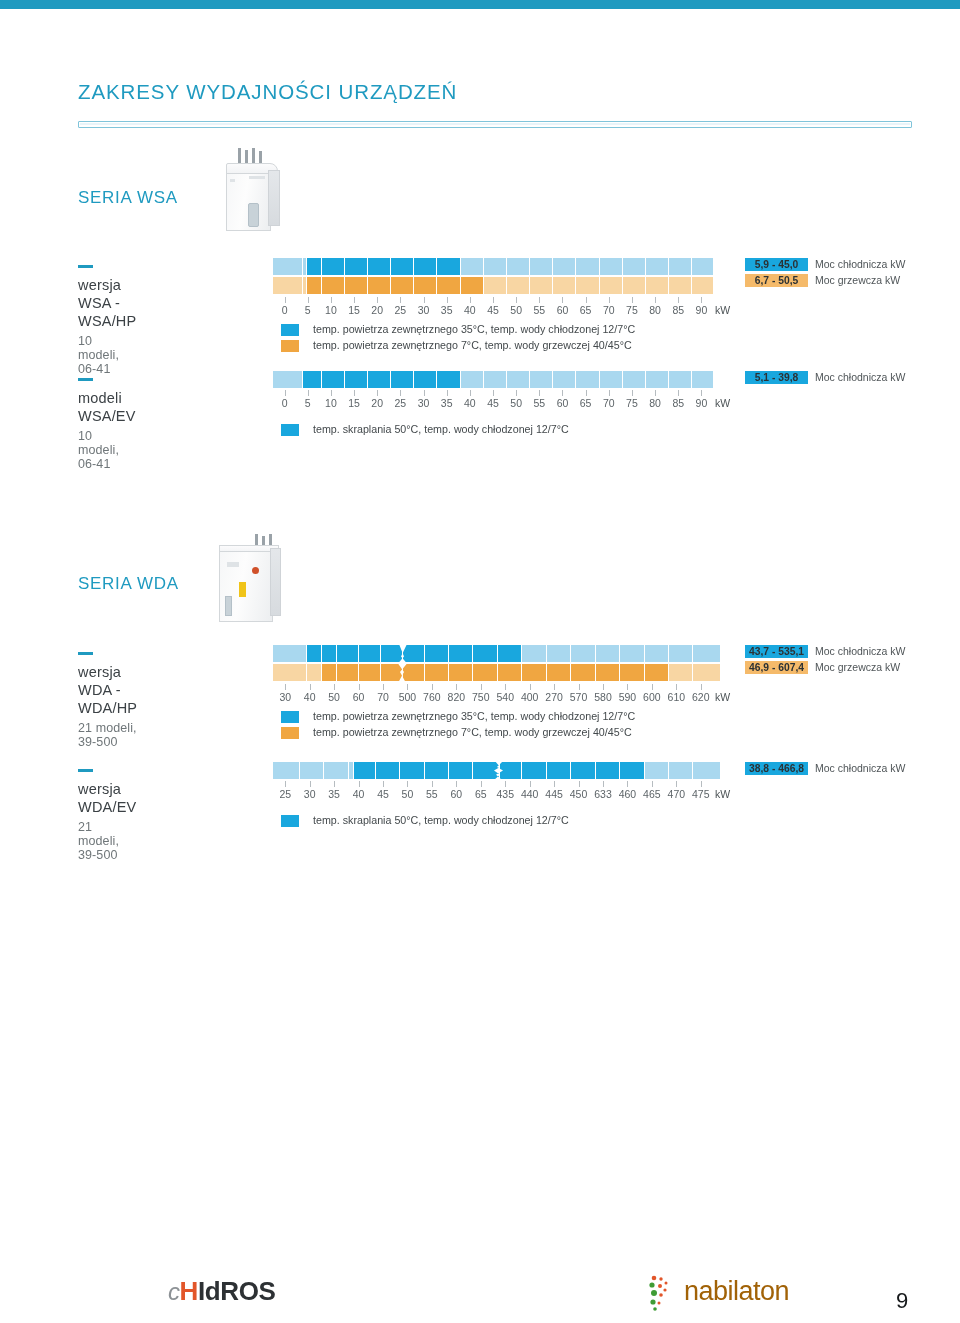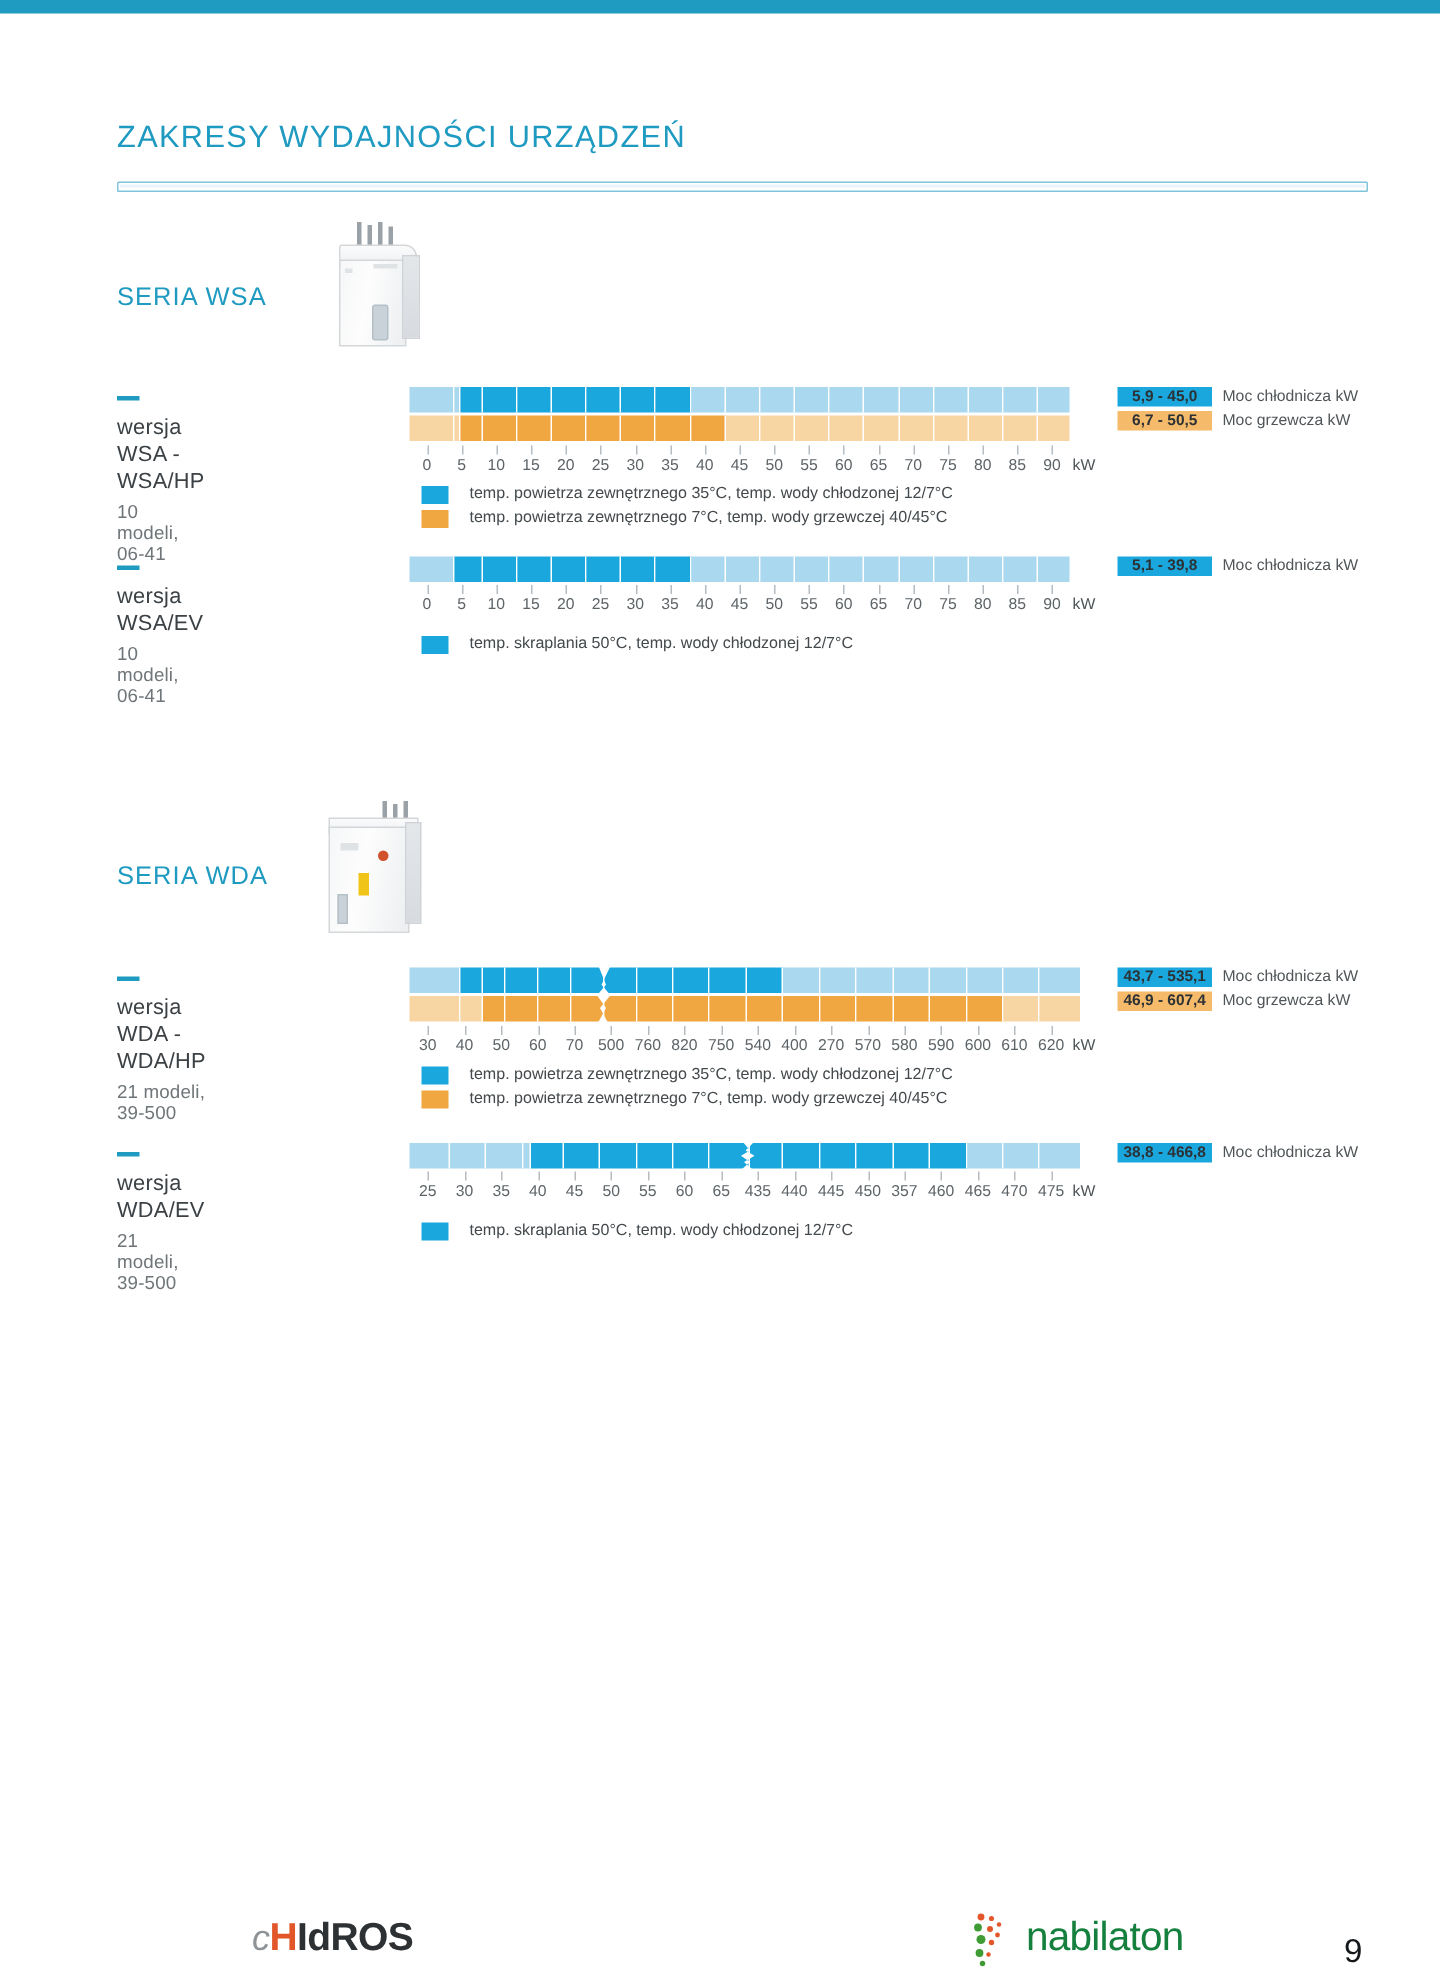--- a/index.html
+++ b/index.html
@@ -80,21 +80,21 @@
   .vtxt{position:absolute;left:70px;top:0;height:13px;line-height:13px;font-size:10.5px;color:#4f5558;white-space:nowrap;text-align:center;}
 
   
   .footer{position:absolute;left:0;top:1258px;width:960px;height:65px;}
   .logo-hidros{position:absolute;left:168px;top:1276px;font-size:26px;font-weight:bold;letter-spacing:-0.4px;}
   .logo-hidros .c{color:#8d9296;font-weight:normal;font-style:italic;font-size:24px;}
   .logo-hidros .h{color:#e2562a;}
   .logo-hidros .id{color:#2d3134;}
   .logo-hidros .ros{color:#2d3134;}
   .logo-nab{position:absolute;left:640px;top:1272px;}
-  .logo-nab .word{position:absolute;left:44px;top:4px;font-size:27px;color:#15803d;letter-spacing:-.5px;}
+  .logo-nab .word{position:absolute;left:44px;top:4px;font-size:27px;color:#a16207;letter-spacing:-.5px;}
   .pagenum{position:absolute;left:896px;top:1288px;font-size:22px;color:#15181a;}
 </style>
 </head>
 <body>
 
 <div class="topbar"></div>
 
 <div class="page-title">ZAKRESY WYDAJNOŚCI URZĄDZEŃ</div>
 <div class="title-rule"></div>
 
@@ -227,21 +227,21 @@
       </div>
       <div class="vrow">
         <span class="vbox" style="background: rgb(245, 186, 106);">6,7 - 50,5</span>
         <span class="vtxt">Moc grzewcza kW</span>
       </div>
     </div>
 </div>
 
 <div class="row" style="left:0;top:371px;">
   <div class="row-label" style="left:78px;top:0px;">
-    <div><span class="ver-line"></span><span class="ver-name">wersja WSA/EV</span></div>
+    <div><span class="ver-line"></span><span class="ver-name">modeli WSA/EV</span></div>
     <div class="ver-sub">10 modeli, 06-41</div>
   </div>
 
   <div class="chart" style="left:273px;top:0px;width:440px;">
     <div class="bars" style="width:440px;height:17px;">
       <div class="bar" style="top:0px;left:0;width:440px;">
           <div class="seg" style="left: 0px; width: 30.1053px; background: rgb(169, 216, 239);"></div>
           <div class="seg" style="left: 30.1053px; width: 18.5263px; background: rgb(25, 167, 222);"></div>
           <div class="seg" style="left: 48.6316px; width: 23.1579px; background: rgb(25, 167, 222);"></div>
           <div class="seg" style="left: 71.7895px; width: 23.1579px; background: rgb(25, 167, 222);"></div>
@@ -511,21 +511,21 @@
         <div class="tlab" style="left: 207.778px;">65</div>
         <div class="tick" style="left: 232.222px;"></div>
         <div class="tlab" style="left: 232.222px;">435</div>
         <div class="tick" style="left: 256.667px;"></div>
         <div class="tlab" style="left: 256.667px;">440</div>
         <div class="tick" style="left: 281.111px;"></div>
         <div class="tlab" style="left: 281.111px;">445</div>
         <div class="tick" style="left: 305.556px;"></div>
         <div class="tlab" style="left: 305.556px;">450</div>
         <div class="tick" style="left: 330px;"></div>
-        <div class="tlab" style="left: 330px;">357</div>
+        <div class="tlab" style="left: 330px;">633</div>
         <div class="tick" style="left: 354.444px;"></div>
         <div class="tlab" style="left: 354.444px;">460</div>
         <div class="tick" style="left: 378.889px;"></div>
         <div class="tlab" style="left: 378.889px;">465</div>
         <div class="tick" style="left: 403.333px;"></div>
         <div class="tlab" style="left: 403.333px;">470</div>
         <div class="tick" style="left: 427.778px;"></div>
         <div class="tlab" style="left: 427.778px;">475</div>
         <div class="tlab kw" style="left: 442px;">kW</div>
       </div>

